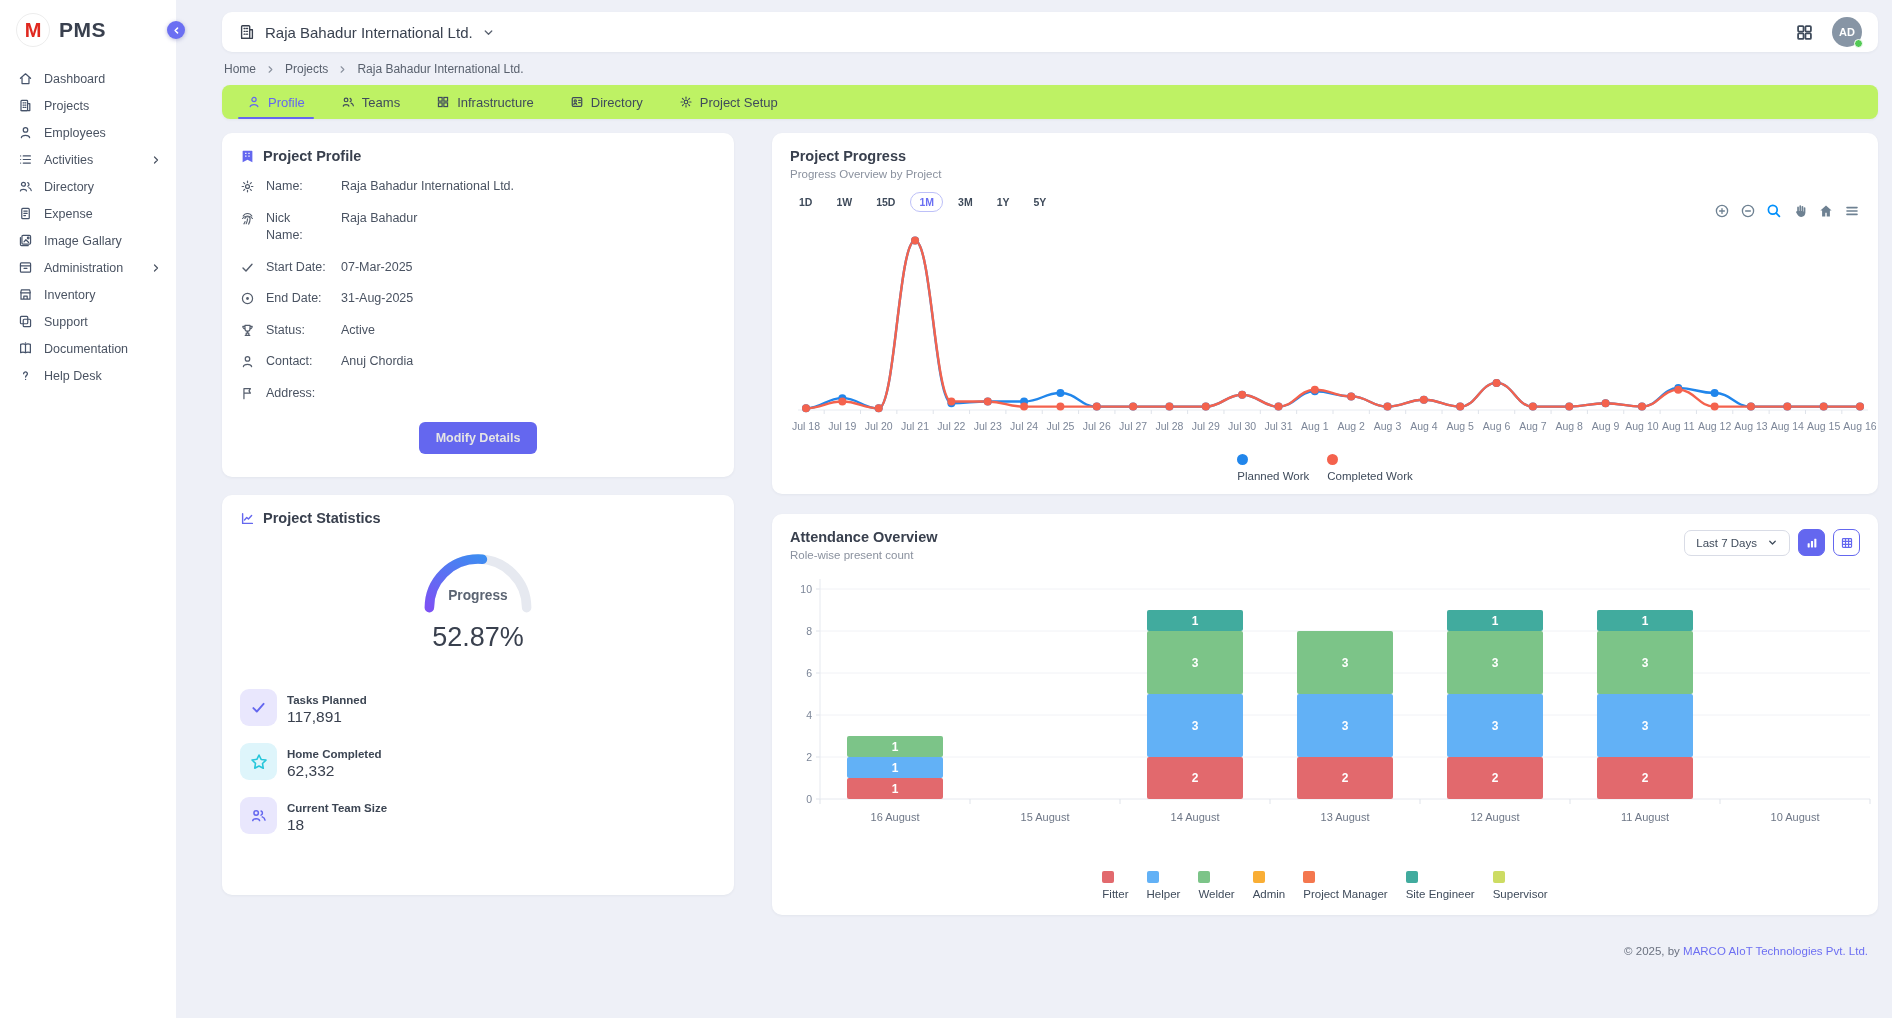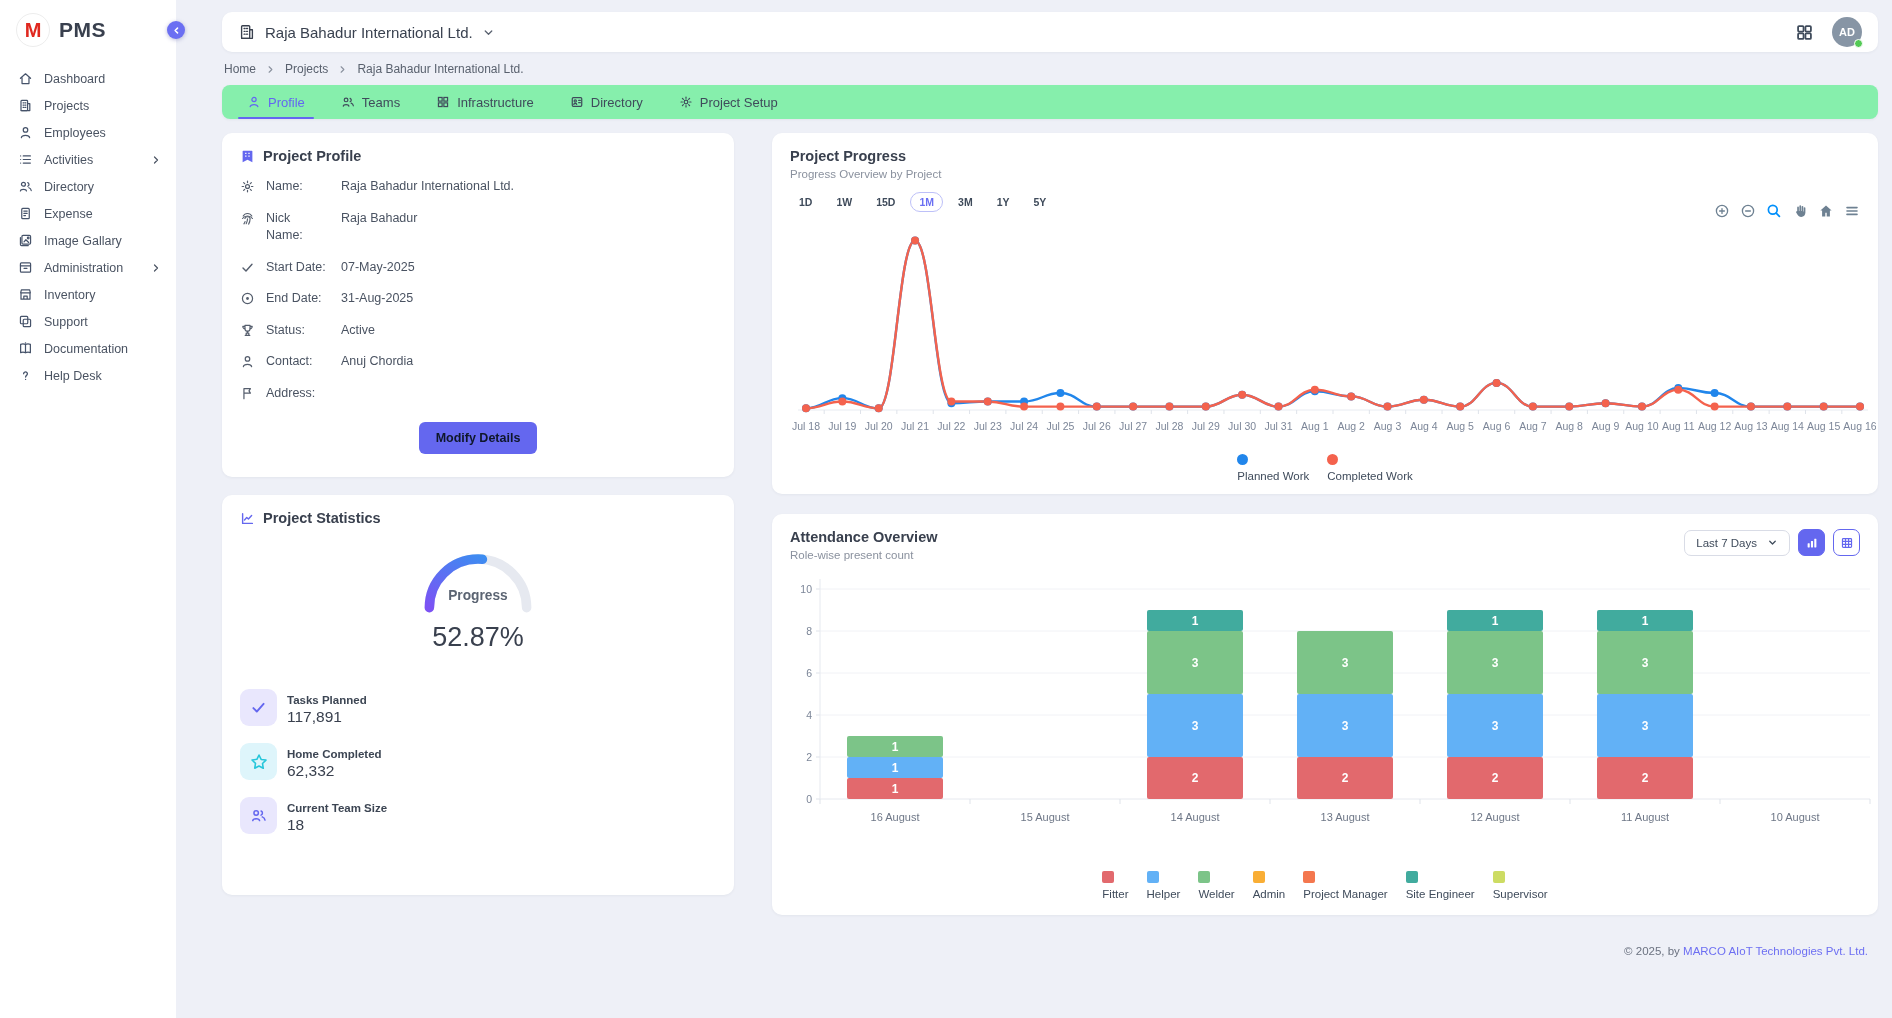--- a/index.html
+++ b/index.html
@@ -27,38 +27,38 @@
   .company-name { font-size:15px; font-weight:500; color:#3a4250; }
   .topbar-right { margin-left:auto; display:flex; align-items:center; gap:18px; }
   .avatar { width:30px; height:30px; border-radius:50%; background:#8795a5; color:#fff; font-size:11px; font-weight:bold;
             display:flex; align-items:center; justify-content:center; position:relative; cursor:pointer; }
   .avatar .dot { position:absolute; right:-1px; bottom:-1px; width:9px; height:9px; border-radius:50%; background:#53ca55; border:1.5px solid #fff; }
 
   .breadcrumb { display:flex; align-items:center; gap:9px; font-size:12px; color:#59616e; margin:10px 2px 9px; flex:none; }
   .crumb { cursor:pointer; }
   .crumb-sep { color:#8a919e; display:flex; }
 
-  .tabbar { background:#86efac; border-radius:8px; box-shadow:0 1px 3px rgba(25,30,60,.05); height:34px; display:flex; align-items:stretch; padding:0 12px; gap:10px; flex:none; }
+  .tabbar { background:#bef264; border-radius:8px; box-shadow:0 1px 3px rgba(25,30,60,.05); height:34px; display:flex; align-items:stretch; padding:0 12px; gap:10px; flex:none; }
   .tab { display:flex; align-items:center; gap:7px; padding:0 13px; font-size:13px; color:#3f4b5b; position:relative; cursor:pointer; }
   .tab.active { color:#6366f1; }
   .tab.active::after { content:""; position:absolute; left:4px; right:4px; bottom:0; height:2px; background:#6366f1; border-radius:1px; }
 
   .content { display:flex; gap:22px; margin-top:14px; align-items:flex-start; flex:none; }
   .col-left { width:512px; flex:none; display:flex; flex-direction:column; gap:18px; }
   .col-right { flex:1; display:flex; flex-direction:column; gap:20px; min-width:0;padding-left:16px; }
   .card { background:#fff; border-radius:10px; box-shadow:0 1px 3px rgba(25,30,60,.05); padding:15px 18px; }
   .card-title { display:flex; align-items:center; gap:8px; font-size:14.5px; font-weight:600; color:#39404e; }
   .card-title .ic { color:#6467ef; }
 
   
   .field { display:flex; gap:11px; margin-top:14px; font-size:12.5px; color:#4a5362; line-height:1.4; }
   .field .ic { color:#555e6d; margin-top:1px; }
   .field-label { width:64px; flex:none; }
   .field-value { flex:1; }
-  .modify-btn { display:block; margin:20px auto 8px; background:#6467ef; color:#0f172a; border:none; border-radius:6px;
+  .modify-btn { display:block; margin:20px auto 8px; background:#6467ef; color:#e5e5e5; border:none; border-radius:6px;
                 font-size:12.5px; font-weight:bold; padding:9px 17px; cursor:pointer; font-family:inherit; }
 
   
   .stats-card { min-height:400px; padding-bottom:60px; }
   .gauge-wrap { text-align:center; margin-top:14px; }
   .gauge-value { font-size:27px; color:#39404e; margin-top:4px; }
   .stat-row { display:flex; align-items:flex-end; gap:10px; margin-top:17px; }
   .stat-list { margin-top:36px; }
   .stat-ico { width:37px; height:37px; border-radius:9px; display:flex; align-items:center; justify-content:center; flex:none; }
   .tone-purple { background:#e9e7fd; color:#6467ef; }
@@ -310,21 +310,21 @@
               <path d="M5.2 8a3 3 0 015.6 0c0 2.2-.6 4.3-1.6 6M8 8.2c0 1.9-.5 3.7-1.4 5.3M5.4 11.3c-.3.9-.7 1.7-1.2 2.4"></path>
             </svg>
           <span class="field-label">Nick Name:</span>
           <span class="field-value">Raja Bahadur</span>
         </div>
         <div class="field">
           <svg class="ic" width="15" height="15" viewBox="0 0 16 16" fill="none" stroke="currentColor" stroke-width="1.5" stroke-linecap="round" stroke-linejoin="round">
               <path d="M3.2 8.6l3.2 3.2 6.4-7.2"></path>
             </svg>
           <span class="field-label">Start Date:</span>
-          <span class="field-value">07-May-2025</span>
+          <span class="field-value">07-Mar-2025</span>
         </div>
         <div class="field">
           <svg class="ic" width="15" height="15" viewBox="0 0 16 16" fill="none" stroke="currentColor" stroke-width="1.3">
               <circle cx="8" cy="8" r="5.4"></circle>
               <circle cx="8" cy="8" r="1.5" fill="currentColor" stroke="none"></circle>
             </svg>
           <span class="field-label">End Date:</span>
           <span class="field-value">31-Aug-2025</span>
         </div>
         <div class="field">

